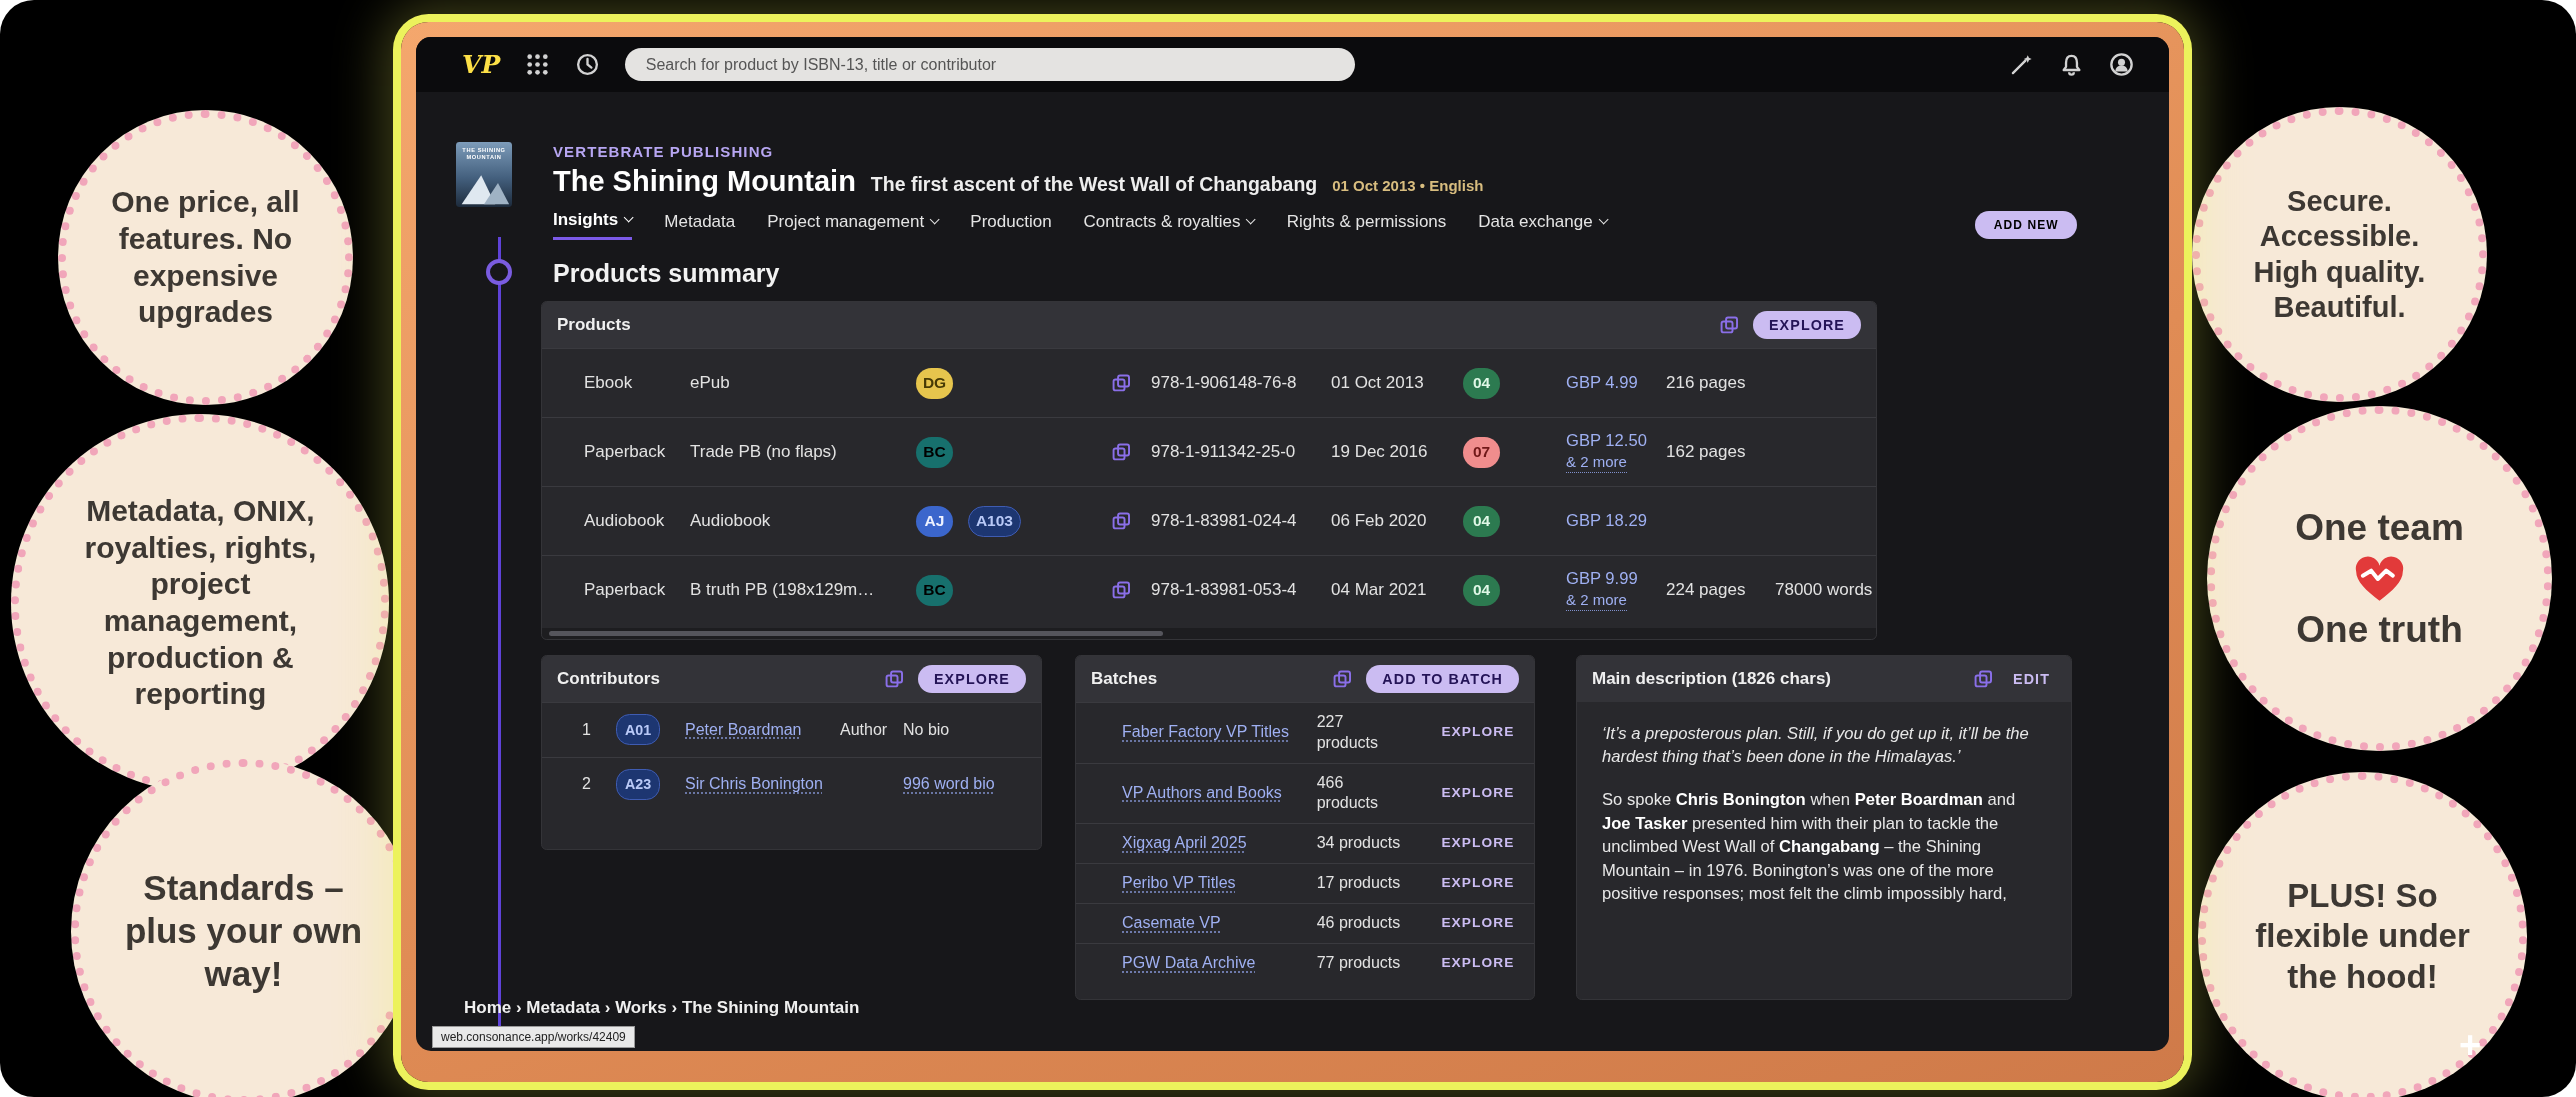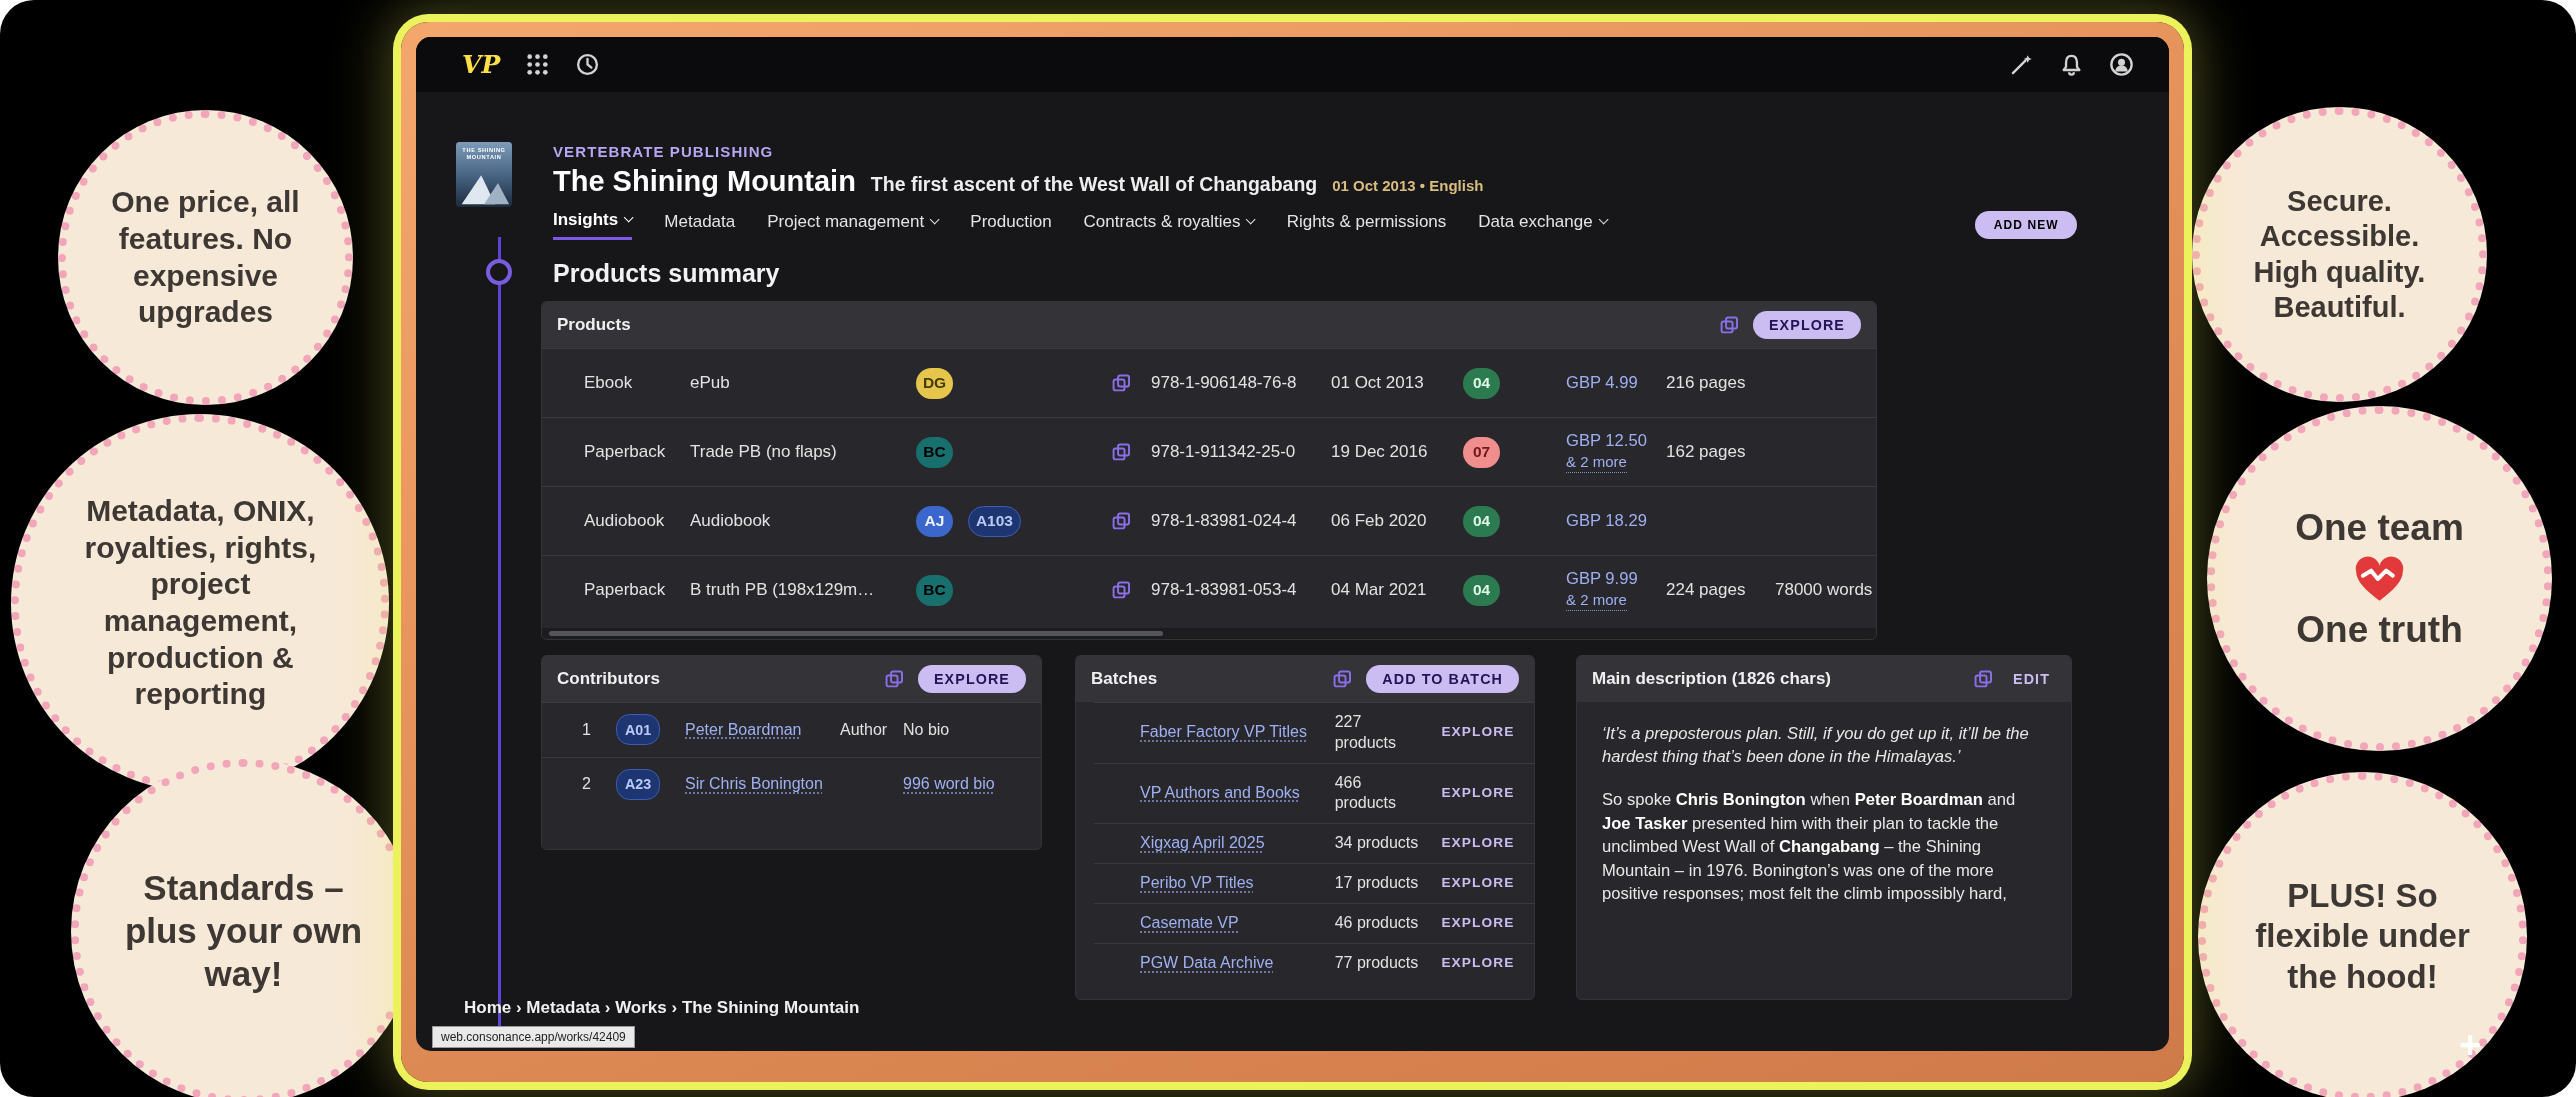--- a/index.html
+++ b/index.html
@@ -104,21 +104,21 @@
   #contrib-card{left:125px;top:618px;width:501px;height:195px;}
   .crow{display:grid;grid-template-columns:34px 69px 155px 63px 1fr;align-items:center;
         padding:11.4px 11.4px 11.4px 40px;border-top:1.1px solid #3a3a3f;font-size:16px;color:#e2e2e2;line-height:22px;}
   .crow:first-of-type{border-top:none;}
   .code-pill{background:#1d3671;color:#b9c9f7;border:1.1px solid #3f5cb2;border-radius:13.7px;
              font-size:14.3px;font-weight:bold;padding:3.4px 8px;width:max-content;}
 
   
   #batches-card{left:659px;top:618px;width:460px;height:345px;}
   .brow{display:grid;grid-template-columns:189px 86px 1fr;align-items:center;gap:5.7px;
-        padding:9.2px 19.5px 9.2px 46px;border-top:1.1px solid #3a3a3f;font-size:16px;color:#e2e2e2;line-height:20.6px;margin-left:18px;}
+        padding:9.2px 19.5px 9.2px 46px;border-top:1.1px solid #3a3a3f;font-size:16px;color:#e2e2e2;line-height:20.6px;}
   .brow:first-of-type{border-top:none;}
   .brow .explore{text-align:right;color:#cbbcf2;font-weight:bold;font-size:13.7px;letter-spacing:1.1px;cursor:pointer;}
 
   
   #desc-card{left:1160px;top:618px;width:496px;height:345px;}
   .desc-body{padding:19.5px 25px;font-size:16.6px;line-height:23.5px;color:#e8e8e8;}
   .desc-quote{font-style:italic;margin:0 0 19.5px 0;}
   .desc-para b{color:#ffffff;}
 
   
@@ -209,20 +209,21 @@
     <div class="screen">
 
       <div class="topbar">
         <span class="logo">VP</span>
         <span class="tb-icon"><svg viewBox="0 0 44 44" width="25" height="25">
               <use href="#ic-grid"></use>
             </svg></span>
         <span class="tb-icon"><svg viewBox="0 0 44 44" width="25" height="25">
               <use href="#ic-history"></use>
             </svg></span>
+        <input class="search" type="text" placeholder="Search for product by ISBN-13, title or contributor" style="">
         <span class="tb-spacer"></span>
         <span class="tb-icon"><svg viewBox="0 0 44 44" width="25" height="25">
               <use href="#ic-wand"></use>
             </svg></span>
         <span class="tb-icon"><svg viewBox="0 0 44 44" width="25" height="25">
               <use href="#ic-bell"></use>
             </svg></span>
         <span class="tb-icon"><svg viewBox="0 0 44 44" width="25" height="25">
               <use href="#ic-user"></use>
             </svg></span>

